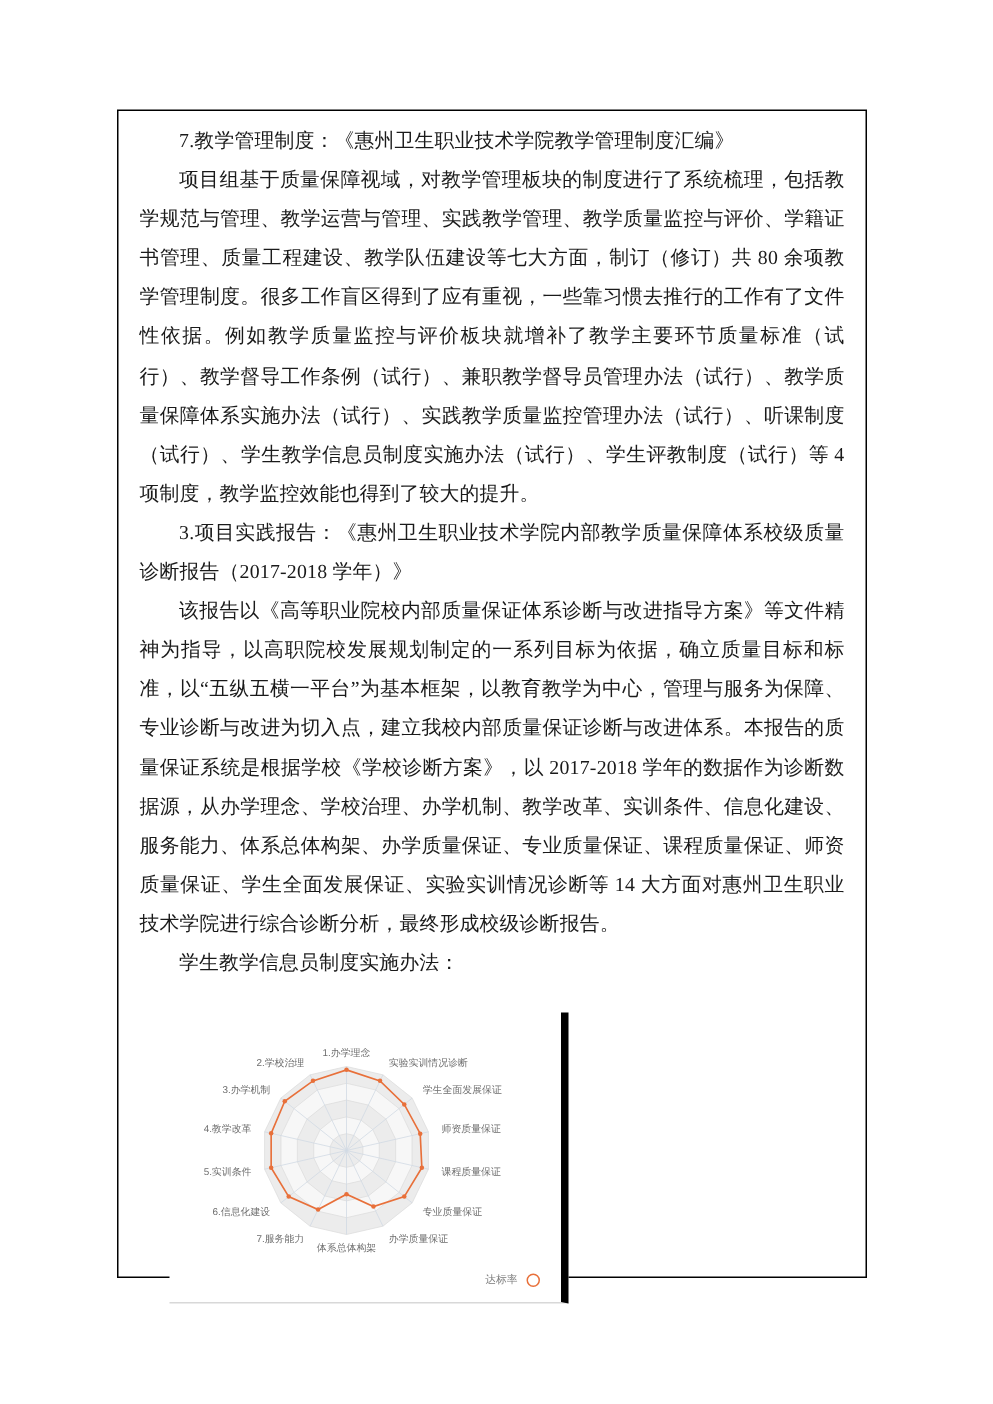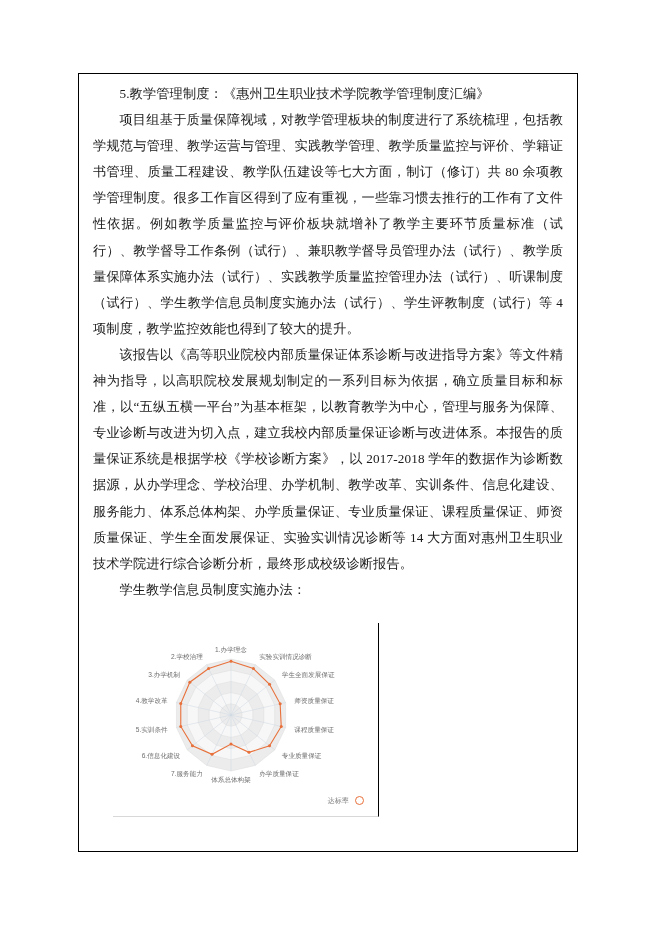--- a/index.html
+++ b/index.html
@@ -62,21 +62,21 @@
     position: relative;
     height: 200px;
   }
 
   #chart-card {
     position: absolute;
     left: 20px;
     top: 0px;
     width: 266px;
     height: 194px;
-    border-right: 1px solid #000000;
+    border-right: 5px solid #000000;
     border-bottom: 1px solid #d8d8d8;
     box-sizing: border-box;
     background: #fff;
   }
 
   #radar-svg {
     position: absolute;
     left: 0;
     top: 0;
     width: 266px;
@@ -110,24 +110,25 @@
   }
 </style>
 </head>
 <body>
 
 <div id="page">
 
   <div id="content-frame">
     <div id="content-inner">
 
-      <p class="para">5.教学管理制度：《惠州卫生职业技术学院教学管理制度汇编》</p>
+      <p class="para">7.教学管理制度：《惠州卫生职业技术学院教学管理制度汇编》</p>
 
       <p class="para">项目组基于质量保障视域，对教学管理板块的制度进行了系统梳理，包括教学规范与管理、教学运营与管理、实践教学管理、教学质量监控与评价、学籍证书管理、质量工程建设、教学队伍建设等七大方面，制订（修订）共 80 余项教学管理制度。很多工作盲区得到了应有重视，一些靠习惯去推行的工作有了文件性依据。例如教学质量监控与评价板块就增补了教学主要环节质量标准（试行）、教学督导工作条例（试行）、兼职教学督导员管理办法（试行）、教学质量保障体系实施办法（试行）、实践教学质量监控管理办法（试行）、听课制度（试行）、学生教学信息员制度实施办法（试行）、学生评教制度（试行）等 4 项制度，教学监控效能也得到了较大的提升。</p>
 
+      <p class="para">3.项目实践报告：《惠州卫生职业技术学院内部教学质量保障体系校级质量诊断报告（2017-2018 学年）》</p>
 
       <p class="para">该报告以《高等职业院校内部质量保证体系诊断与改进指导方案》等文件精神为指导，以高职院校发展规划制定的一系列目标为依据，确立质量目标和标准，以“五纵五横一平台”为基本框架，以教育教学为中心，管理与服务为保障、专业诊断与改进为切入点，建立我校内部质量保证诊断与改进体系。本报告的质量保证系统是根据学校《学校诊断方案》，以 2017-2018 学年的数据作为诊断数据源，从办学理念、学校治理、办学机制、教学改革、实训条件、信息化建设、服务能力、体系总体构架、办学质量保证、专业质量保证、课程质量保证、师资质量保证、学生全面发展保证、实验实训情况诊断等 14 大方面对惠州卫生职业技术学院进行综合诊断分析，最终形成校级诊断报告。</p>
 
       <p class="para">学生教学信息员制度实施办法：</p>
 
       <div id="chart-block">
         <div id="chart-card">
           <svg id="radar-svg" viewBox="0 0 266 194">
             <g id="radar-grid">
                 <polygon points="118.00,36.00 142.30,41.55 161.78,57.08 172.60,79.54 172.60,104.46 161.78,126.92 142.30,142.45 118.00,148.00 93.70,142.45 74.22,126.92 63.40,104.46 63.40,79.54 74.22,57.08 93.70,41.55" fill="#ececec" stroke="#dcdcdc" stroke-width="0.5"></polygon>

